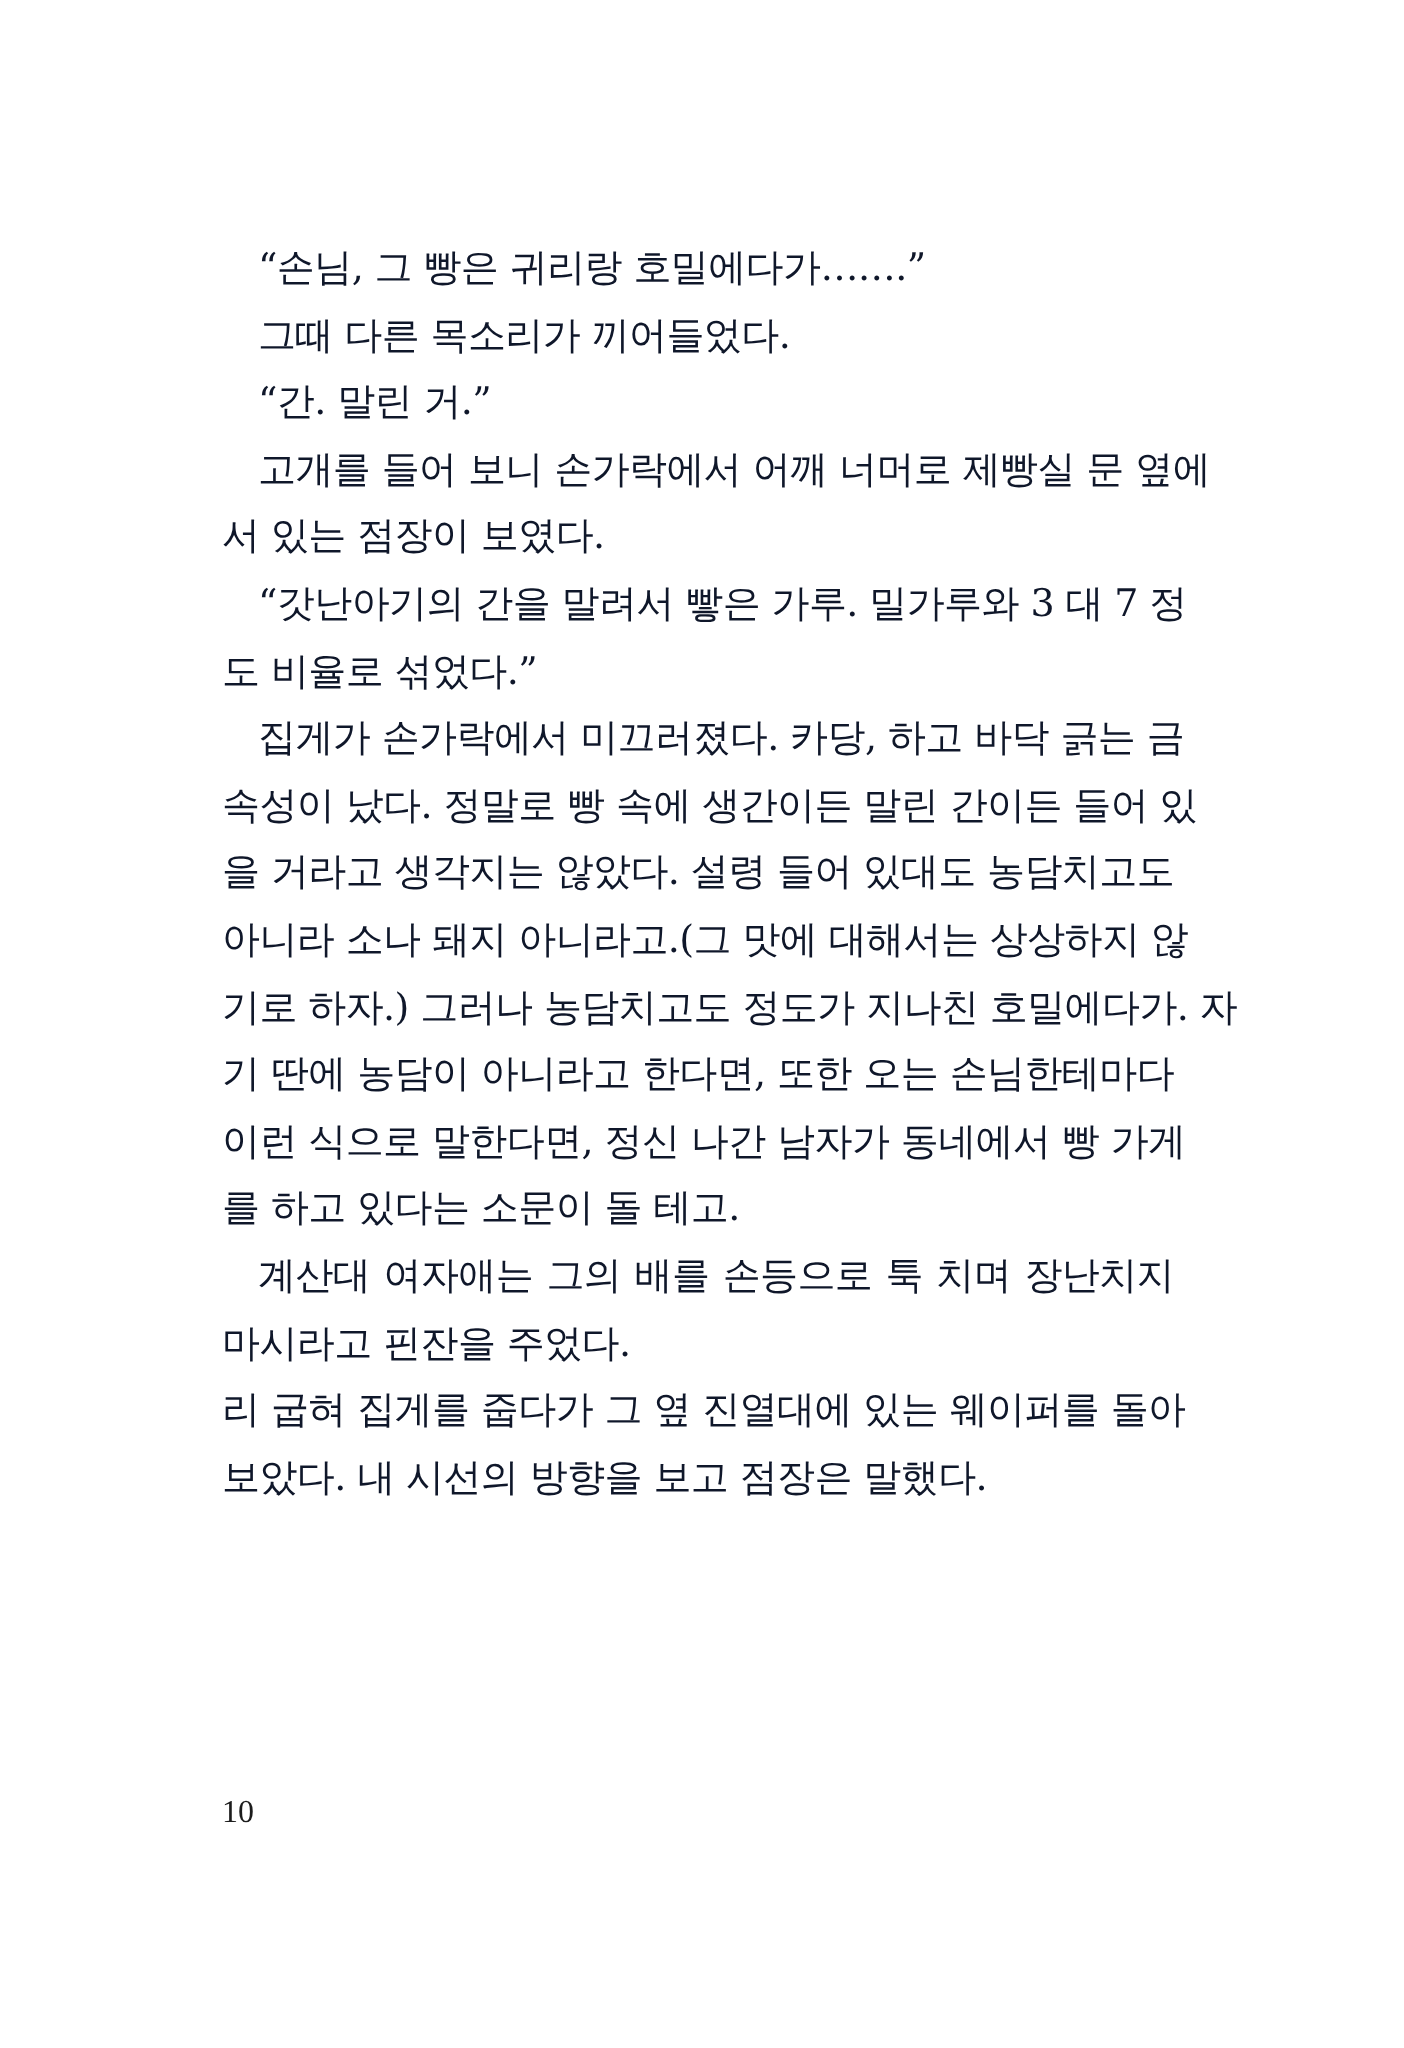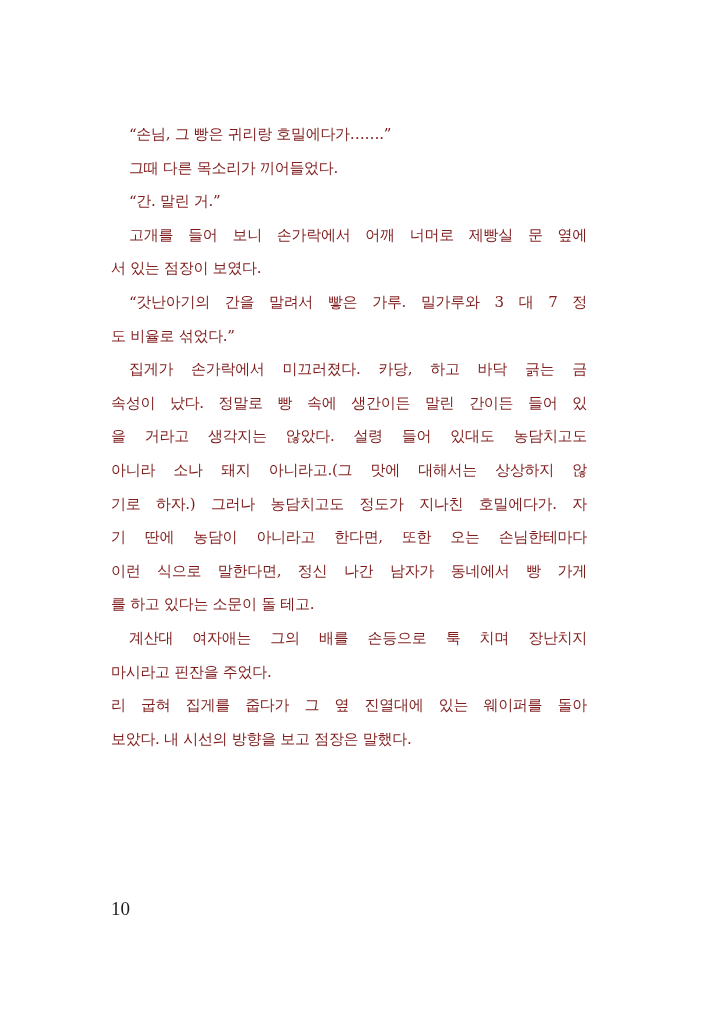--- a/index.html
+++ b/index.html
@@ -1,34 +1,34 @@
 <!DOCTYPE html>
 <html><head>
 <meta charset="utf-8">
 <style>
   html, body { margin: 0; padding: 0; background: #ffffff; }
   body { width: 702px; height: 1024px; position: relative; overflow: hidden; }
   .page { position: absolute; left: 0; top: 0; width: 702px; height: 1024px; background: #fff; }
   .text-block { position: absolute; left: 111px; top: 118px; width: 476px; }
   .line {
     font-family: "DejaVu Serif", "Liberation Serif", serif;
-    font-size: 15px;
-    color: #7f1d1d;
+    font-size: 19px;
+    color: #0f172a;
     height: 33.6px;
     line-height: 33.6px;
     white-space: nowrap;
     text-align: justify;
     text-align-last: justify;
     letter-spacing: -0.3px;
   }
   .line.indent { padding-left: 18px; }
   .line.last { text-align-last: left; }
   .page-number {
     position: absolute; left: 111px; top: 898px;
-    font-family: "Liberation Serif", serif; font-size: 19px; color: #1c1c1c;
+    font-family: "Liberation Serif", serif; font-size: 16px; color: #1c1c1c;
   }
 </style>
 </head>
 <body>
 
 <div class="page">
   <div class="text-block" id="text-block">
       <div class="line indent last">“손님, 그 빵은 귀리랑 호밀에다가…….”</div>
       <div class="line indent last">그때 다른 목소리가 끼어들었다.</div>
       <div class="line indent last">“간. 말린 거.”</div>

